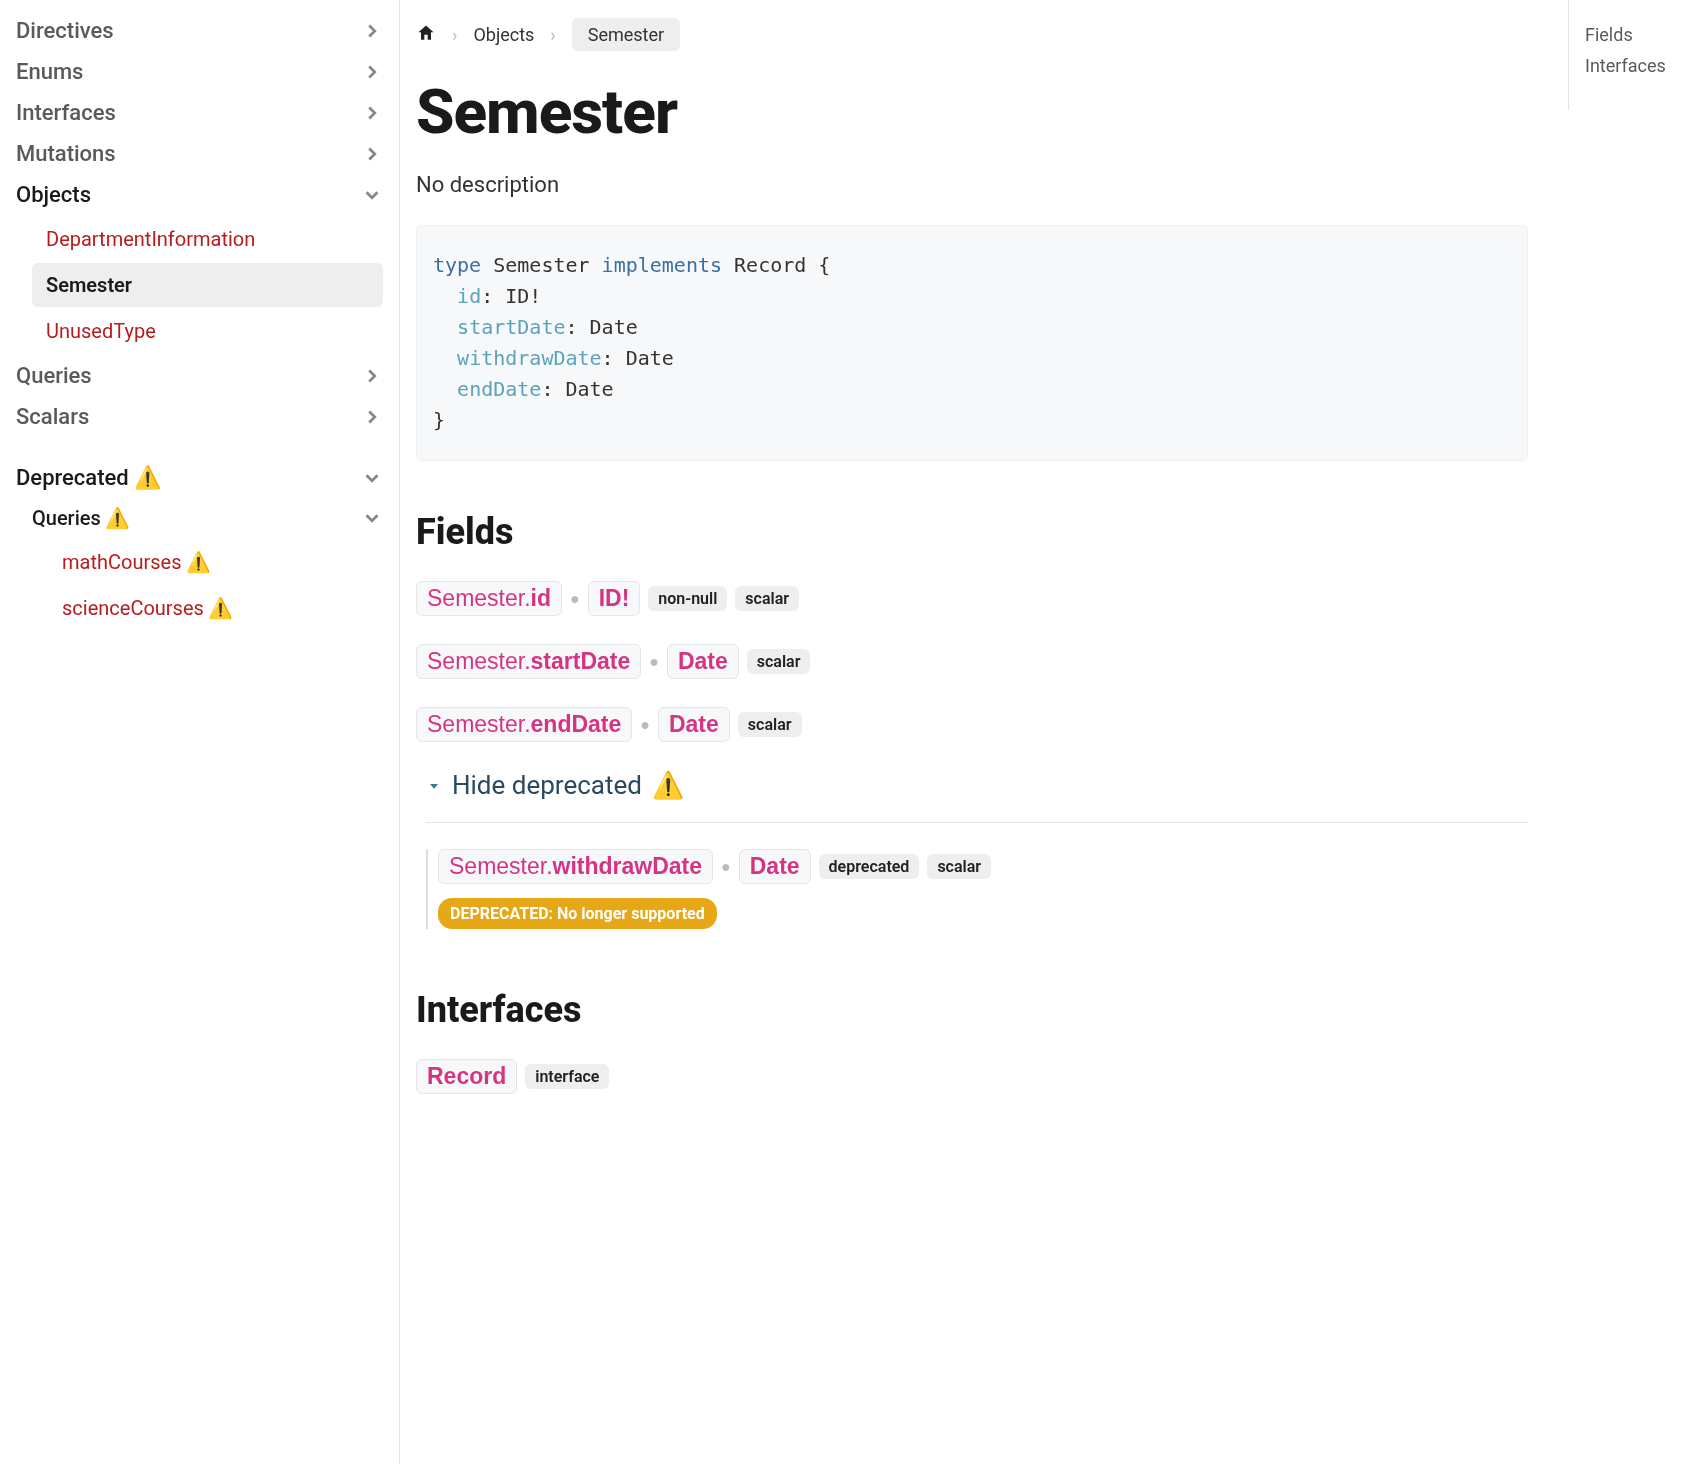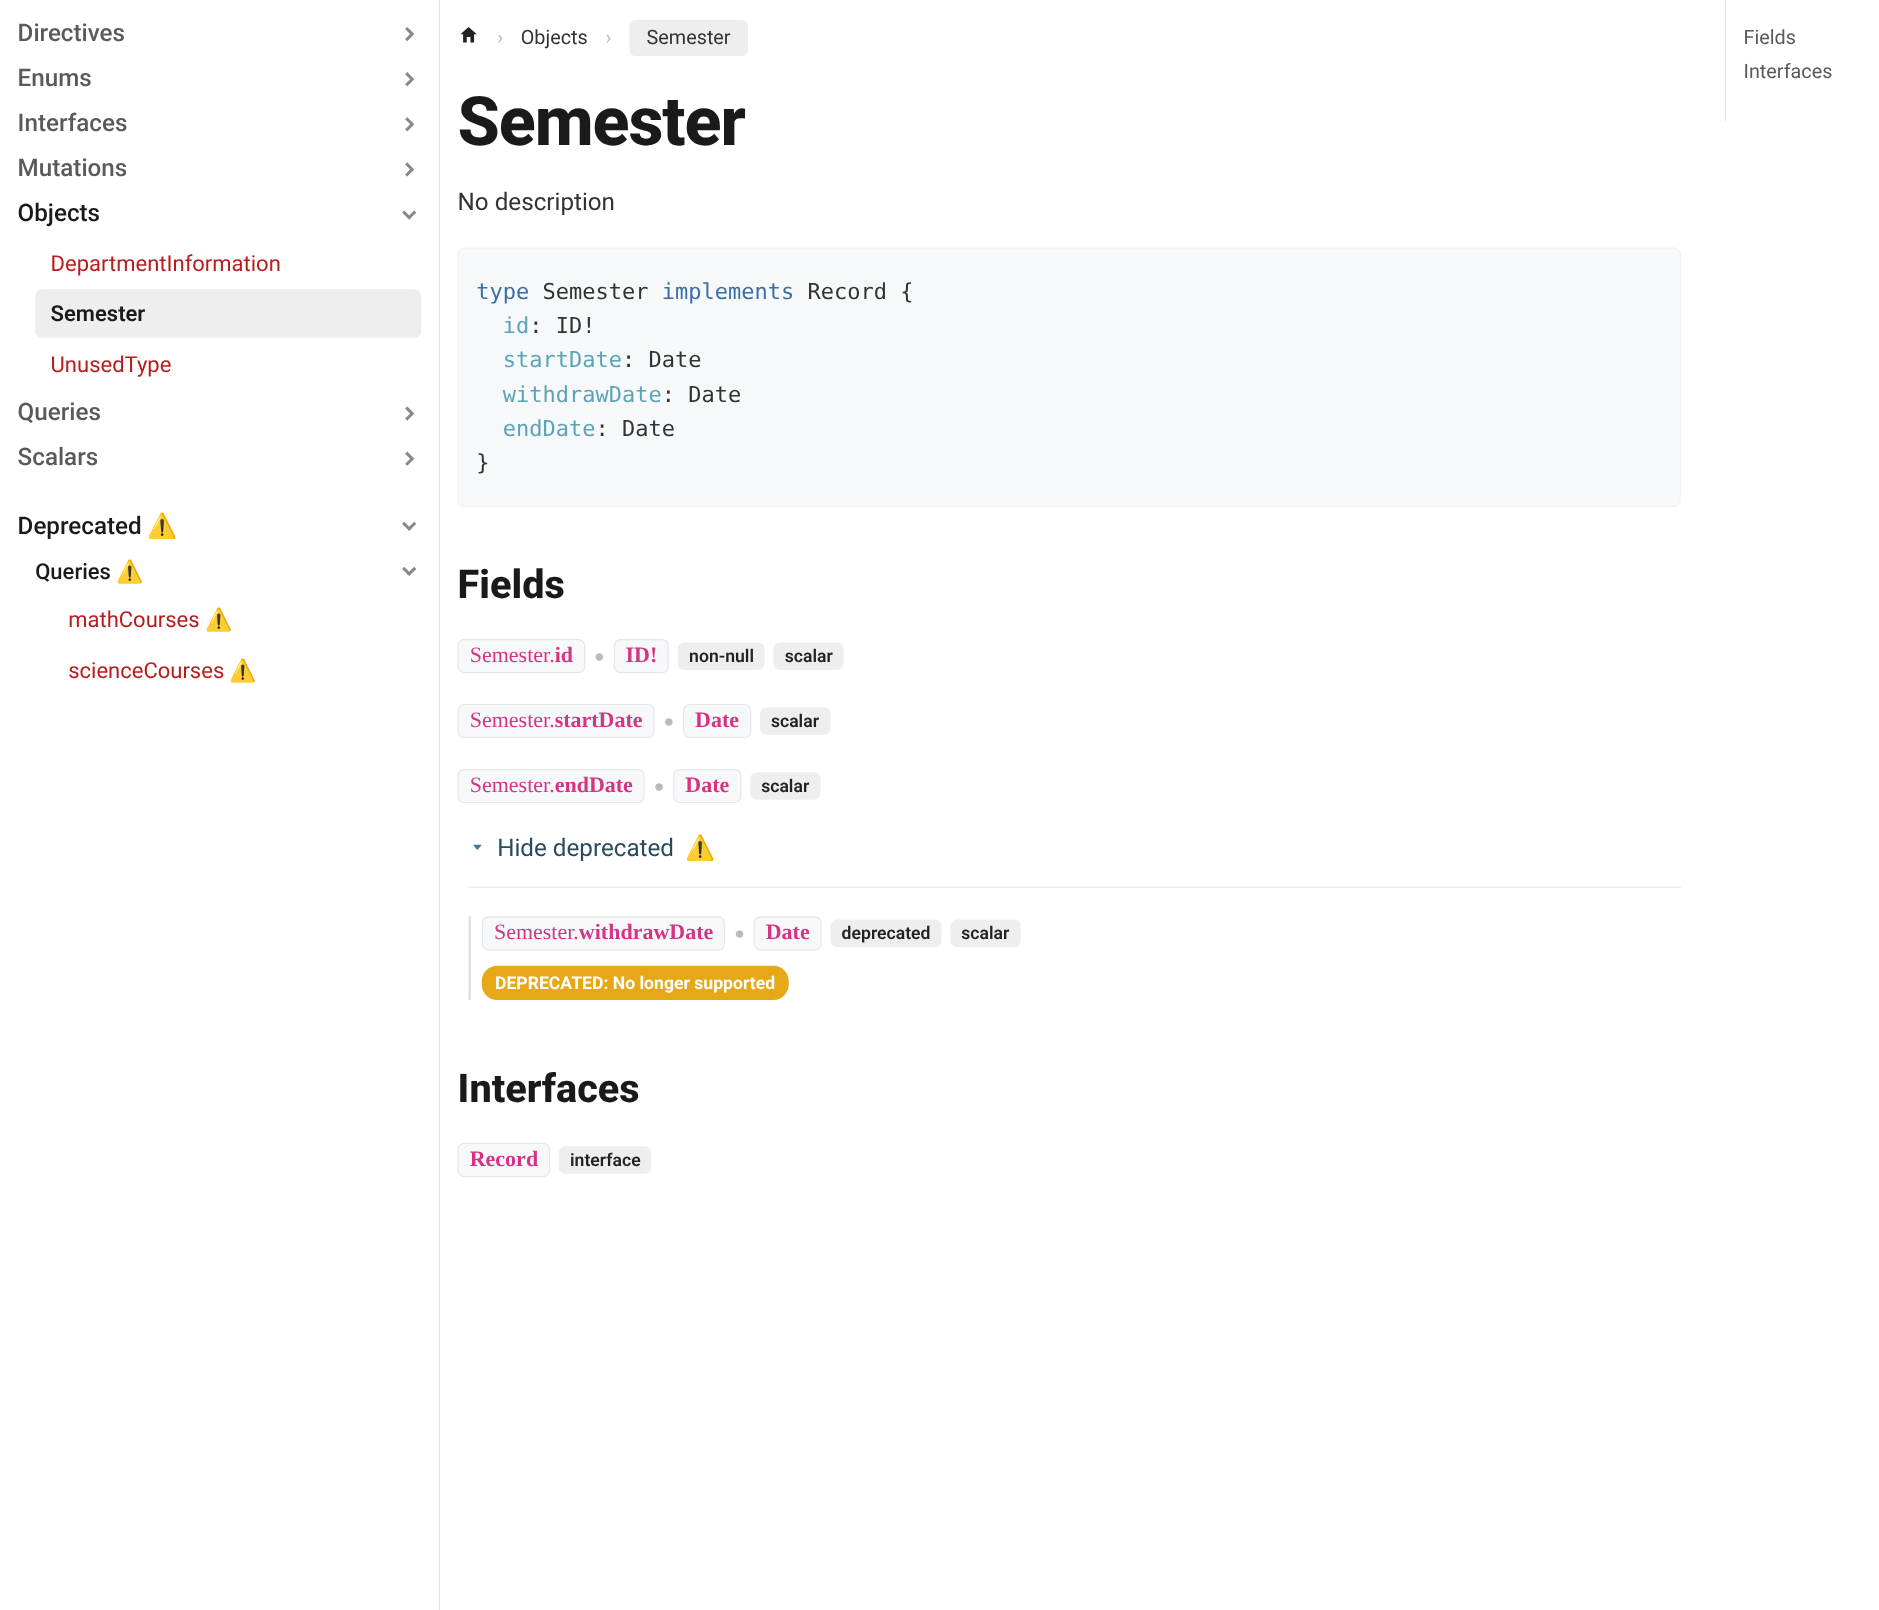--- a/index.html
+++ b/index.html
@@ -105,22 +105,22 @@
     margin: 24px 0 28px 0;
   }
   .field-row {
     display: flex;
     align-items: center;
     gap: 8px;
     margin-bottom: 28px;
     flex-wrap: wrap;
   }
   .code-chip {
-    font-family: Liberation Serif, serif;
-    font-size: 20px;
+    font-family: Liberation Sans, sans-serif;
+    font-size: 23px;
     background: #f6f8fa;
     border: 1px solid #e5e5e7;
     border-radius: 6px;
     padding: 3px 10px;
     white-space: nowrap;
   }
   .code-chip .parent { color: #d63384; }
   .code-chip .punct { color: #d63384; }
   .code-chip .member { color: #d63384; font-weight: 600; }
   .code-chip .type { color: #d63384; font-weight: 600; }
@@ -130,21 +130,21 @@
     border-radius: 6px;
     padding: 3px 10px;
     font-size: 16px;
     font-weight: 600;
     color: #222;
   }
   .hide-deprecated {
     display: flex;
     align-items: center;
     gap: 10px;
-    font-size: 22px;
+    font-size: 26px;
     color: #2a4a60;
     margin: 10px 0 0 10px;
     cursor: pointer;
   }
   .hr {
     border: none;
     border-top: 1px solid #e5e5e5;
     margin: 22px 0 26px 10px;
   }
   .deprecated-block {

